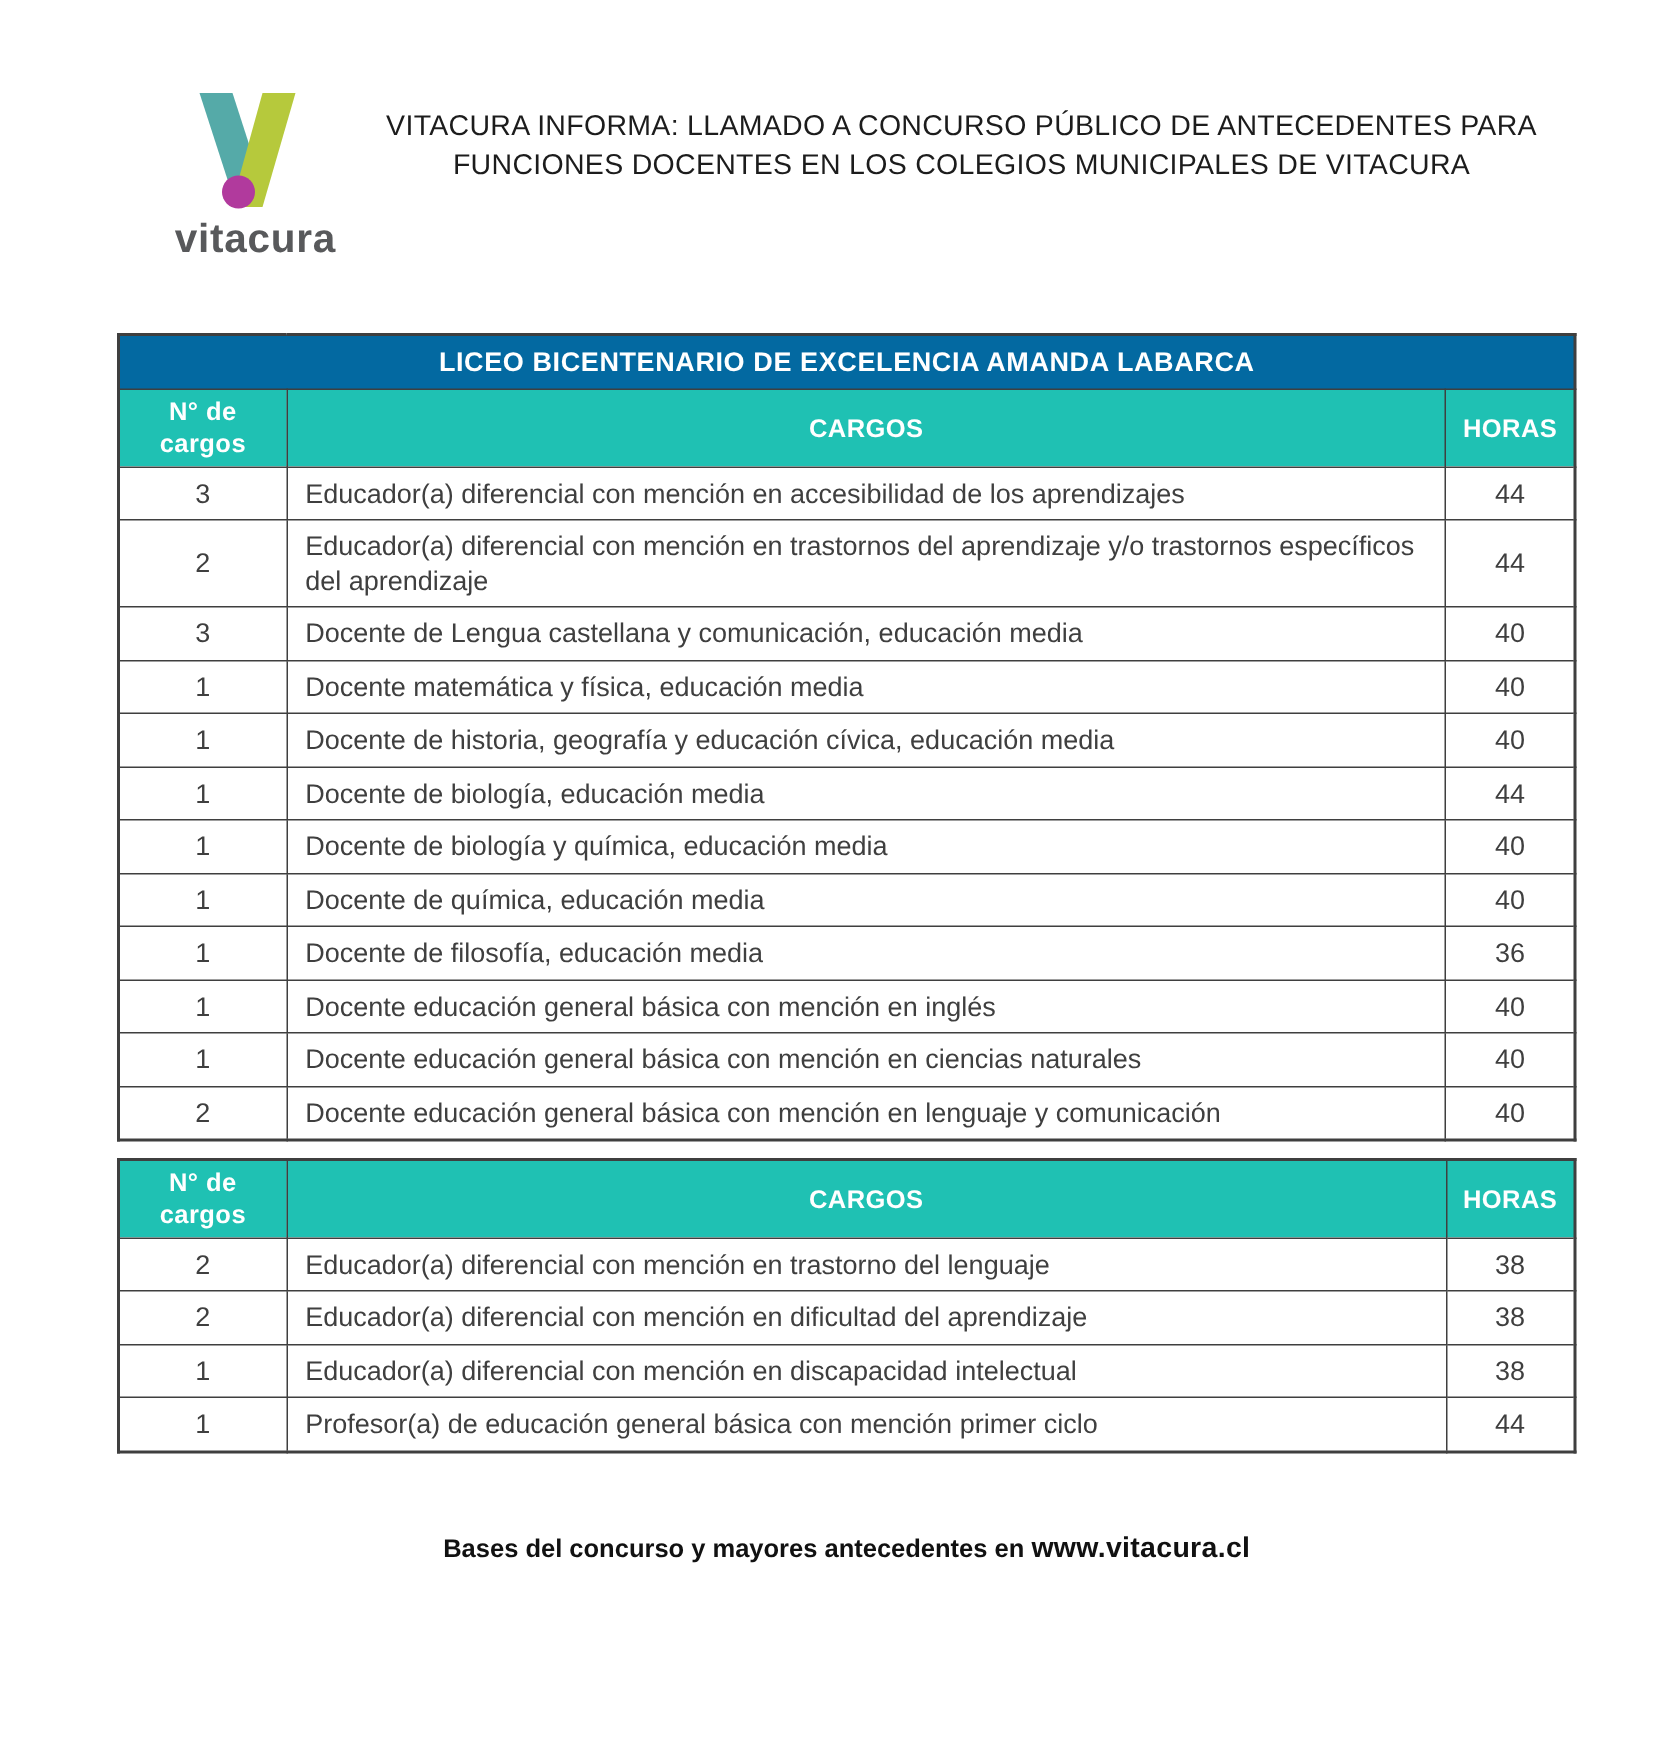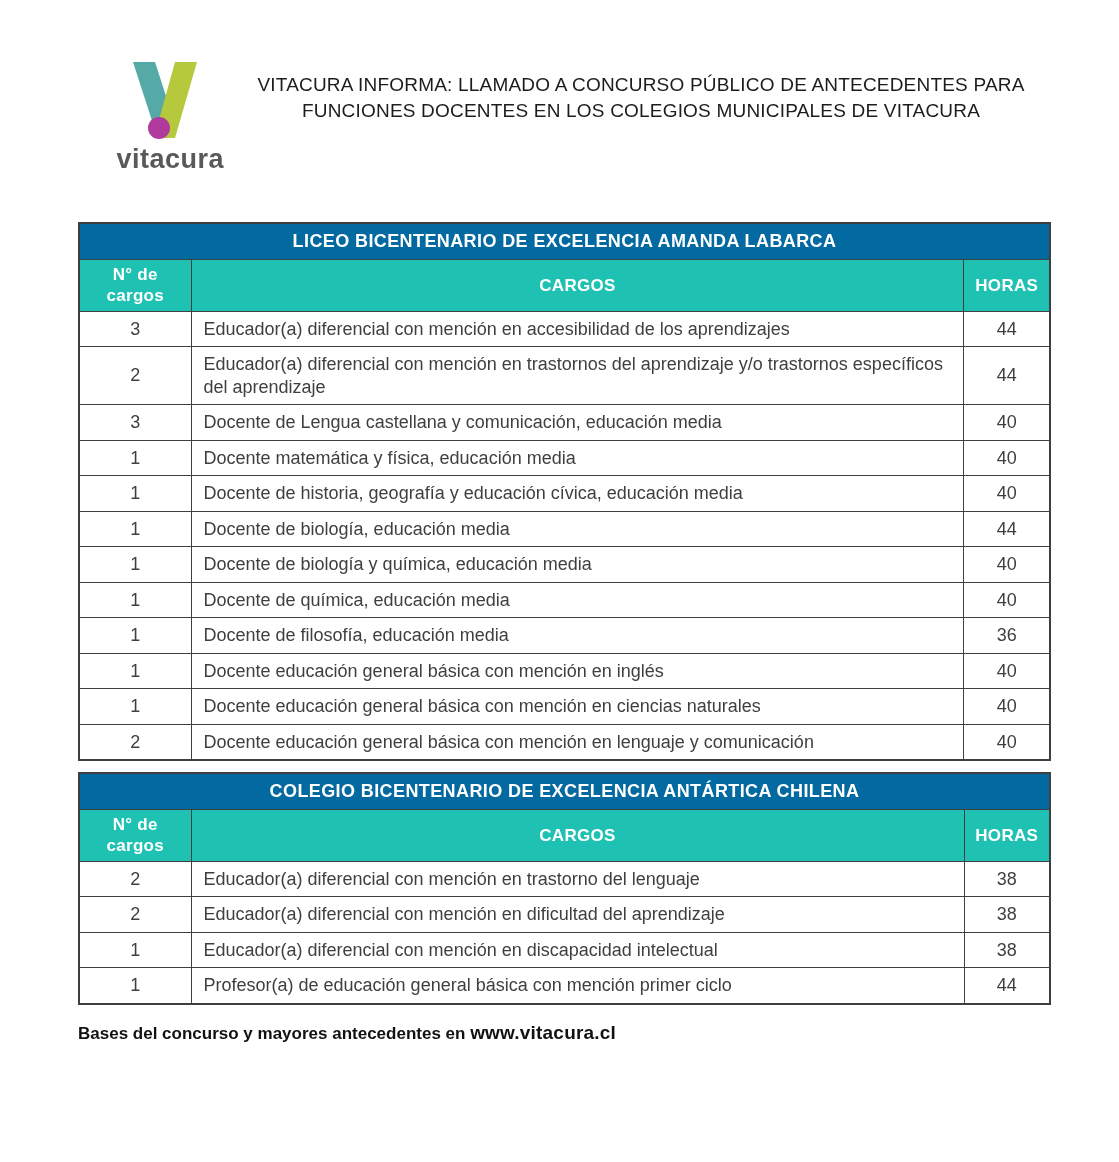--- a/index.html
+++ b/index.html
@@ -64,21 +64,21 @@
   .col-horas { width: 86px; }
   .jobs-table td {
     font-size: 18px; color: #3f3f3f; line-height: 1.25;
     padding: 6px 12px; background: #ffffff;
   }
   .cell-num { text-align: center; padding: 6px 4px; }
 
   
   .footer {
     position: absolute; left: 78px; top: 1022px; width: 973px;
-    font-size: 17px; font-weight: bold; color: #111111;
+    text-align: center; font-size: 17px; font-weight: bold; color: #111111;
   }
   .footer-url { font-size: 19px; letter-spacing: 0.2px; color: #111111; }
 </style>
 </head>
 <body>
 
 <div class="logo">
   <svg width="110" height="82" viewBox="0 0 110 82">
     <polygon points="24,2 46,2 68,70 46,70" fill="#55aaa8"></polygon>
     <polygon points="66,2 88,2 66,78 45,78" fill="#b6c93c"></polygon>
@@ -171,23 +171,20 @@
     </tbody>
 </table>
 
 <table class="jobs-table table-2">
   <colgroup>
       <col class="col-num">
       <col>
       <col class="col-horas">
     </colgroup>
   <thead>
-    <tr class="table-title-row">
-      <th colspan="3">COLEGIO BICENTENARIO DE EXCELENCIA ANTÁRTICA CHILENA</th>
-    </tr>
     <tr class="col-header-row">
       <th>N° de cargos</th>
       <th>CARGOS</th>
       <th>HORAS</th>
     </tr>
   </thead>
   <tbody>
       <tr>
         <td class="cell-num">2</td>
         <td class="cell-cargo">Educador(a) diferencial con mención en trastorno del lenguaje</td>

